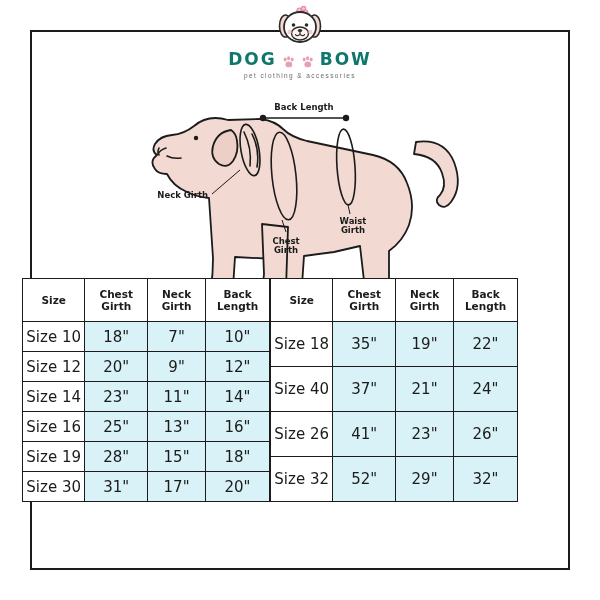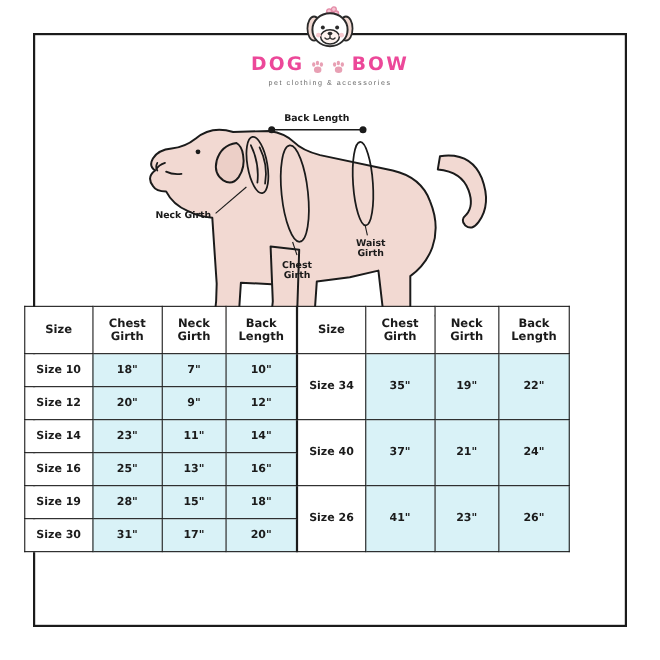--- a/index.html
+++ b/index.html
@@ -42,21 +42,21 @@
     width: 60px;
     height: 44px;
     margin: 0 auto;
     position: relative;
   }
   .logo-text {
     font-family: "DejaVu Sans", sans-serif;
     font-size: 17px;
     font-weight: bold;
     letter-spacing: 2px;
-    color: #ec4899;
+    color: #0f766e;
     margin-top: 1px;
     display: flex;
     align-items: center;
     justify-content: center;
     gap: 5px;
   }
   .logo-sub {
     font-size: 6.5px;
     letter-spacing: 1.4px;
     color: #6a6a6a;
@@ -66,21 +66,21 @@
     display: inline-block;
     width: 14px;
     height: 14px;
     position: relative;
     top: 1px;
   }
 
   
   .illus {
     position: absolute;
-    left: 0;
+    left: 16px;
     top: 72px;
     width: 540px;
     height: 222px;
   }
 
   
   .tables {
     position: absolute;
     left: 22px;
     top: 278px;
@@ -90,22 +90,22 @@
   }
   table.size-table {
     border-collapse: collapse;
     table-layout: fixed;
     padding-left: 11px;
   }
   table.size-table td, table.size-table th {
     border: 1px solid #1b1b1b;
     text-align: center;
     vertical-align: middle;
-    font-size: 10px;
-    font-weight: bold;
+    font-size: 15px;
+    font-weight: normal;
     color: #1b1b1b;
     font-family: "DejaVu Sans", sans-serif;
     height: 29px;
     padding: 0 2px;
   }
   table.size-table thead th {
     background: #ffffff;
     font-weight: bold;
     font-size: 10.5px;
     height: 42px;
@@ -351,34 +351,40 @@
             <span>Girth</span>
           </th>
           <th class="col-d2">
             <span>Back</span><br>
             <span>Length</span>
           </th>
         </tr>
       </thead>
       <tbody>
         <tr>
-          <td class="label-col">Size 34</td>
+          <td class="label-col">Size 18</td>
           <td>35"</td>
           <td>19"</td>
           <td>22"</td>
         </tr>
         <tr>
           <td class="label-col">Size 40</td>
           <td>37"</td>
           <td>21"</td>
           <td>24"</td>
         </tr>
         <tr>
           <td class="label-col">Size 26</td>
           <td>41"</td>
           <td>23"</td>
           <td>26"</td>
         </tr>
+        <tr>
+          <td class="label-col">Size 32</td>
+          <td>52"</td>
+          <td>29"</td>
+          <td>32"</td>
+        </tr>
       </tbody>
     </table>
 
   </div>
 </div>
 
 </body></html>

